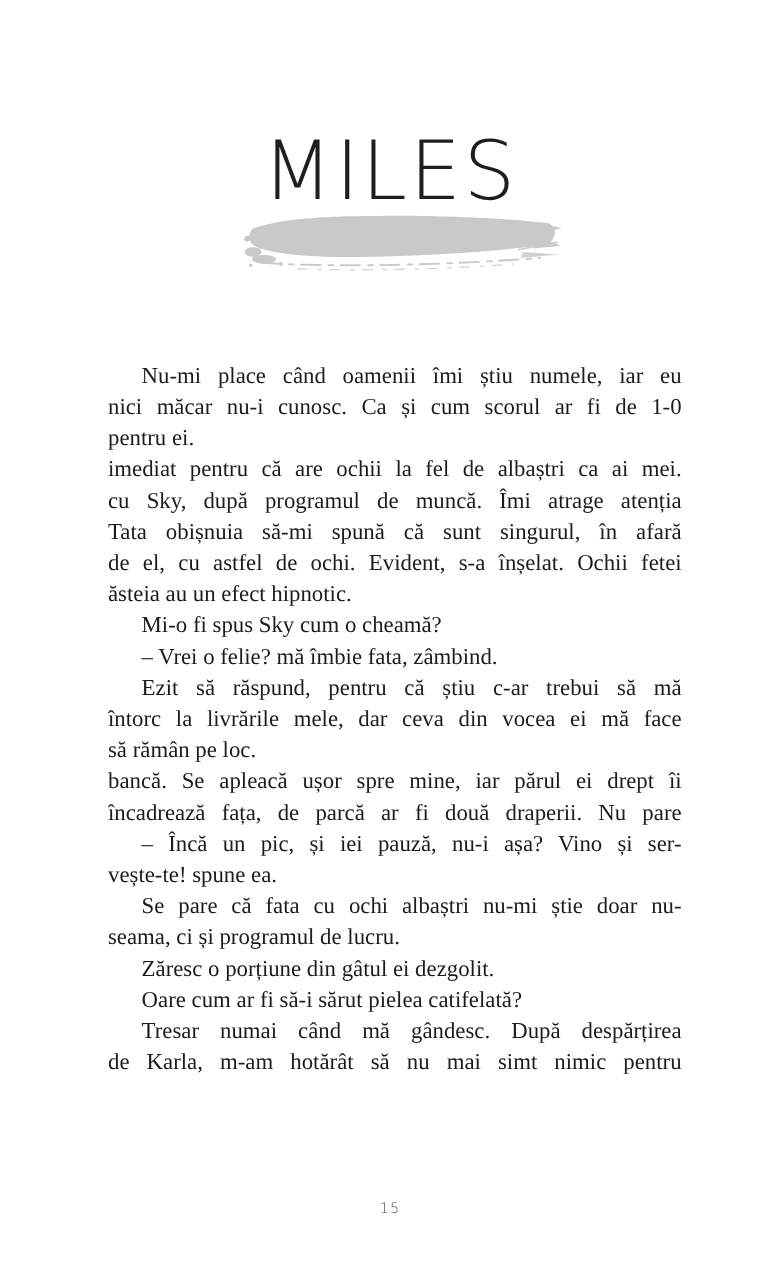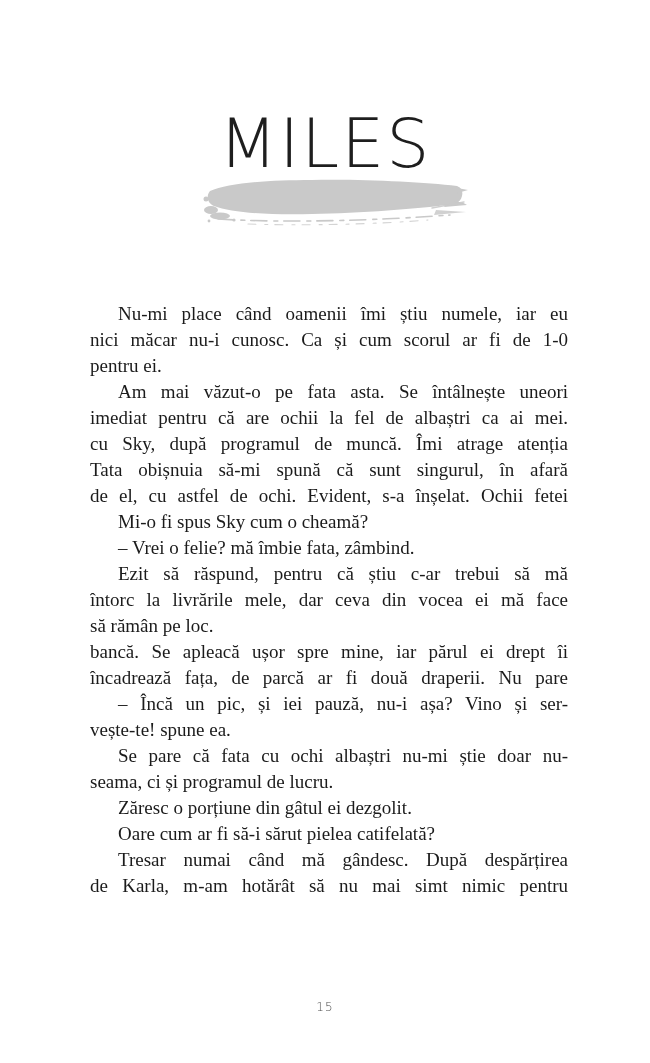--- a/index.html
+++ b/index.html
@@ -111,25 +111,25 @@
     </svg>
   </div>
 
   <div class="body-text">
       <div class="para">
         <div class="line first">Nu-mi place când oamenii îmi știu numele, iar eu</div>
         <div class="line">nici măcar nu-i cunosc. Ca și cum scorul ar fi de 1-0</div>
         <div class="line unjust">pentru ei.</div>
       </div>
       <div class="para">
-        <div class="line first">Am mai văzut-o pe fata asta. Se întâlnește uneori</div>
         <div class="line">imediat pentru că are ochii la fel de albaștri ca ai mei.</div>
         <div class="line">cu Sky, după programul de muncă. Îmi atrage atenția</div>
         <div class="line">Tata obișnuia să-mi spună că sunt singurul, în afară</div>
         <div class="line">de el, cu astfel de ochi. Evident, s-a înșelat. Ochii fetei</div>
+        <div class="line unjust">ăsteia au un efect hipnotic.</div>
       </div>
       <div class="para">
         <div class="line first unjust">Mi-o fi spus Sky cum o cheamă?</div>
       </div>
       <div class="para">
         <div class="line first unjust">– Vrei o felie? mă îmbie fata, zâmbind.</div>
       </div>
       <div class="para">
         <div class="line first">Ezit să răspund, pentru că știu c-ar trebui să mă</div>
         <div class="line">întorc la livrările mele, dar ceva din vocea ei mă face</div>

